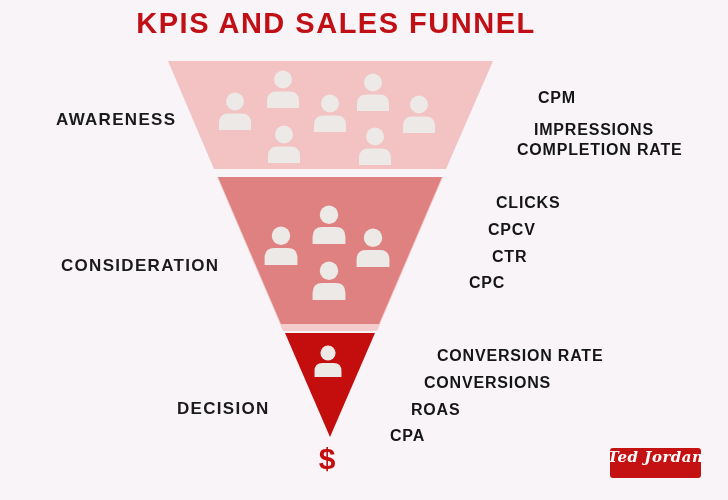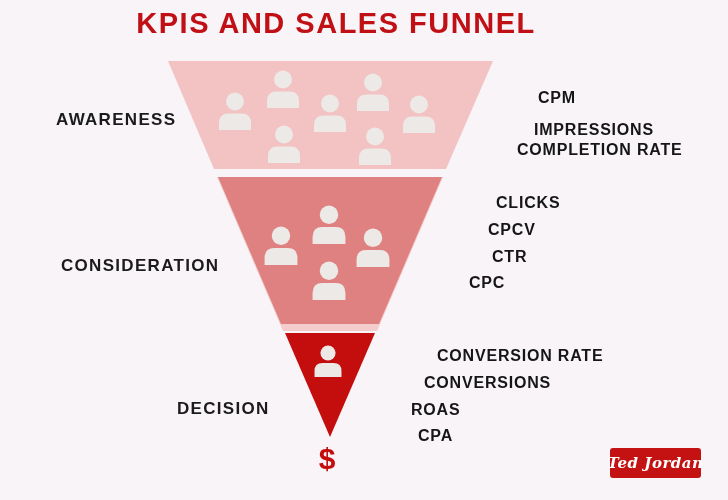--- a/index.html
+++ b/index.html
@@ -52,21 +52,20 @@
     color: #c40d0d;
   }
 
   .logo-badge {
     position: absolute;
     left: 610px; top: 448px;
     width: 91px; height: 30px;
     background: #c41212;
     border-radius: 3px;
     display: flex;
-    align-items: center;
     justify-content: center;
   }
   .logo-text {
     color: #ffffff;
     font-family: "DejaVu Serif", serif;
     font-style: italic;
     font-weight: 700;
     font-size: 15px;
     letter-spacing: 0.5px;
     white-space: nowrap;
@@ -126,21 +125,21 @@
   <span class="kpi" style="left:517px; top:141px;">COMPLETION RATE</span>
 
   <span class="kpi" style="left:496px; top:194px;">CLICKS</span>
   <span class="kpi" style="left:488px; top:221px;">CPCV</span>
   <span class="kpi" style="left:481px; top:248px;margin-left:11px;">CTR</span>
   <span class="kpi" style="left:469px; top:274px;">CPC</span>
 
   <span class="kpi" style="left:437px; top:347px;">CONVERSION RATE</span>
   <span class="kpi" style="left:424px; top:374px;">CONVERSIONS</span>
   <span class="kpi" style="left:411px; top:401px;">ROAS</span>
-  <span class="kpi" style="left:418px; top:427px;text-align:center;">CPA</span>
+  <span class="kpi" style="left:390px; top:427px;text-align:center;">CPA</span>
 
   <div class="dollar">$</div>
 
   <div class="logo-badge">
     <span class="logo-text">Ted Jordan</span>
   </div>
 
 </div>
 
 </body></html>

